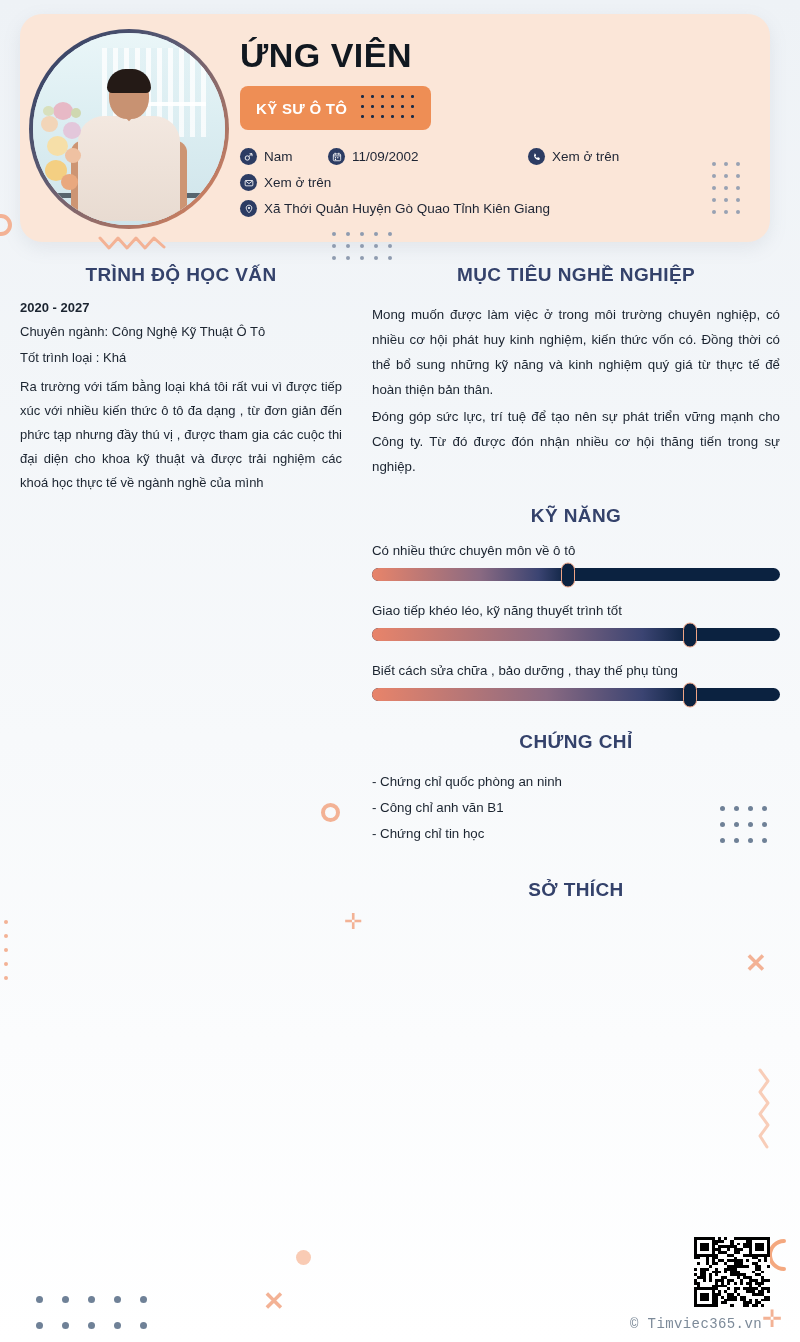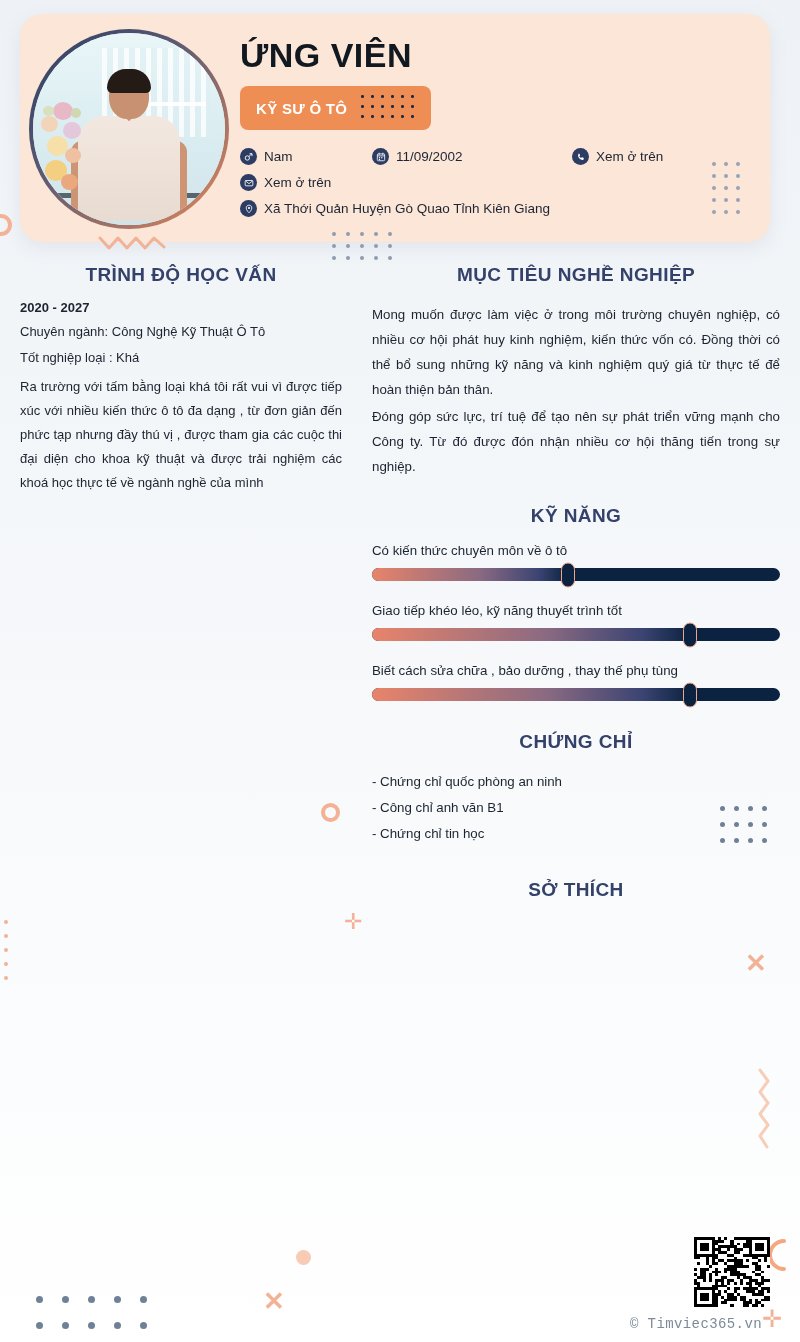--- a/index.html
+++ b/index.html
@@ -169,21 +169,21 @@
   .meta-row {
     display: flex;
     align-items: center;
     margin-bottom: 9px;
   }
   .meta-item {
     display: flex;
     align-items: center;
     gap: 7px;
   }
-  .meta-item.gender  { width: 132px; }
+  .meta-item.gender  { width: 88px; }
   .meta-item.dob     { width: 200px; }
   .meta-text {
     font-size: 13.5px;
     color: #1d2433;
     white-space: nowrap;
   }
   .mini-icon {
     width: 17px; height: 17px;
     border-radius: 50%;
     background: #2c3c63;
@@ -620,35 +620,35 @@
   <svg class="deco" style="left:768px; top:1238px;" width="24" height="34" viewBox="0 0 24 34" fill="none">
     <path d="M16 3 A14 14 0 0 0 16 31" stroke="#f4a87f" stroke-width="4" stroke-linecap="round"></path>
   </svg>
 
   <div class="deco plus-mark" style="left:762px; top:1307px; font-size:24px;">✛</div>
 
   <div class="col-left">
     <div class="sec-title">TRÌNH ĐỘ HỌC VẤN</div>
     <div class="edu-years">2020 - 2027</div>
     <div class="edu-line">Chuyên ngành: Công Nghệ Kỹ Thuật Ô Tô</div>
-    <div class="edu-line">Tốt nghiệp loại :  Khá</div>
+    <div class="edu-line">Tốt trình loại :  Khá</div>
     <div class="edu-desc">Ra trường với tấm bằng loại khá tôi rất vui vì được tiếp xúc với nhiều kiến thức ô tô đa dạng , từ đơn giản đến phức tạp nhưng đầy thú vị , được tham gia các cuộc thi đại diện cho khoa kỹ thuật và được trải nghiệm các khoá học thực tế về ngành nghề của mình</div>
   </div>
 
   <div class="col-right">
 
     <div class="sec-title right-title">MỤC TIÊU NGHỀ NGHIỆP</div>
     <div class="body-para">Mong muốn được làm việc ở trong môi trường chuyên nghiệp, có nhiều cơ hội phát huy kinh nghiệm, kiến thức vốn có. Đồng thời có thể bổ sung những kỹ năng và kinh nghiệm quý giá từ thực tế để hoàn thiện bản thân.</div>
     <div class="body-para">Đóng góp sức lực, trí tuệ để tạo nên sự phát triển vững mạnh cho Công ty. Từ đó được đón nhận nhiều cơ hội thăng tiến trong sự nghiệp.</div>
 
     <div class="skills">
       <div class="sec-title right-title">KỸ NĂNG</div>
 
       <div class="skill-block">
-        <div class="skill-label">Có kiến thức chuyên môn về ô tô</div>
+        <div class="skill-label">Có nhiều thức chuyên môn về ô tô</div>
         <div class="skill-bar">
           <div class="skill-fill" style="width: 48%;"></div>
           <div class="skill-knob" style="left: 48%;"></div>
         </div>
       </div>
 
       <div class="skill-block">
         <div class="skill-label">Giao tiếp khéo léo, kỹ năng thuyết trình tốt</div>
         <div class="skill-bar">
           <div class="skill-fill" style="width: 78%;"></div>

